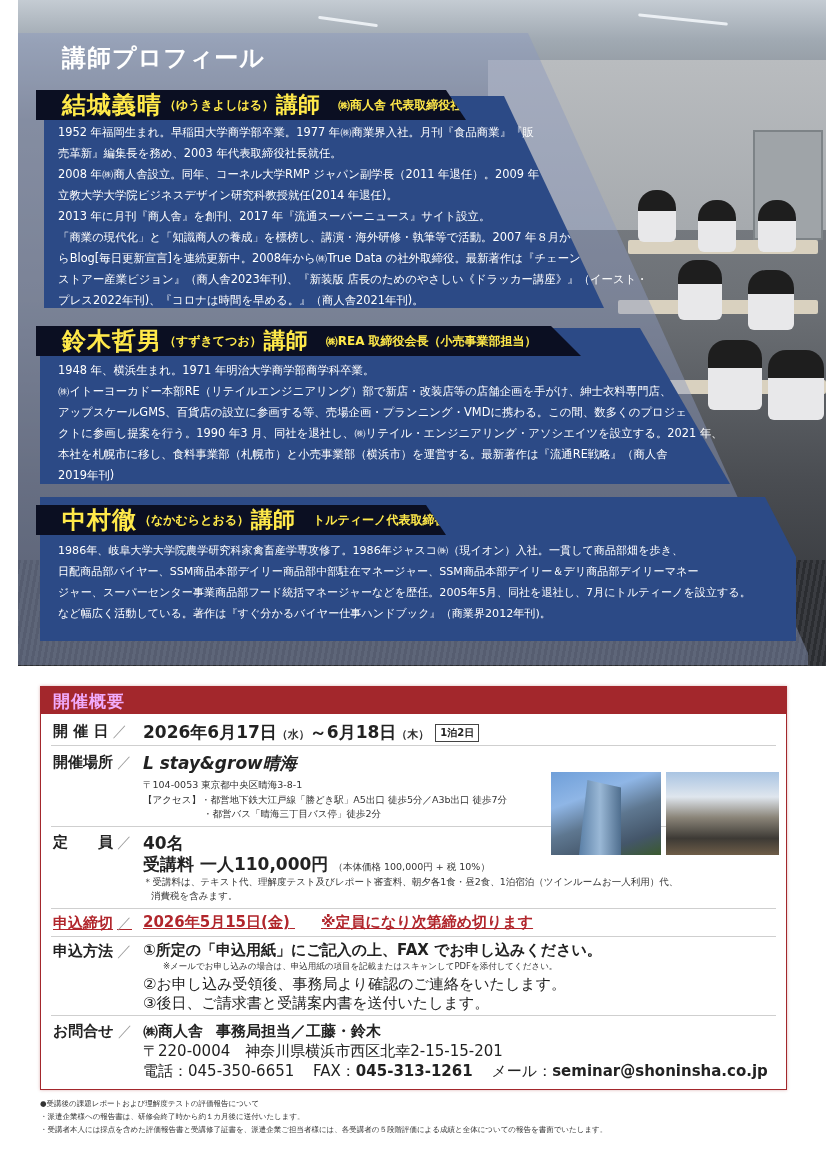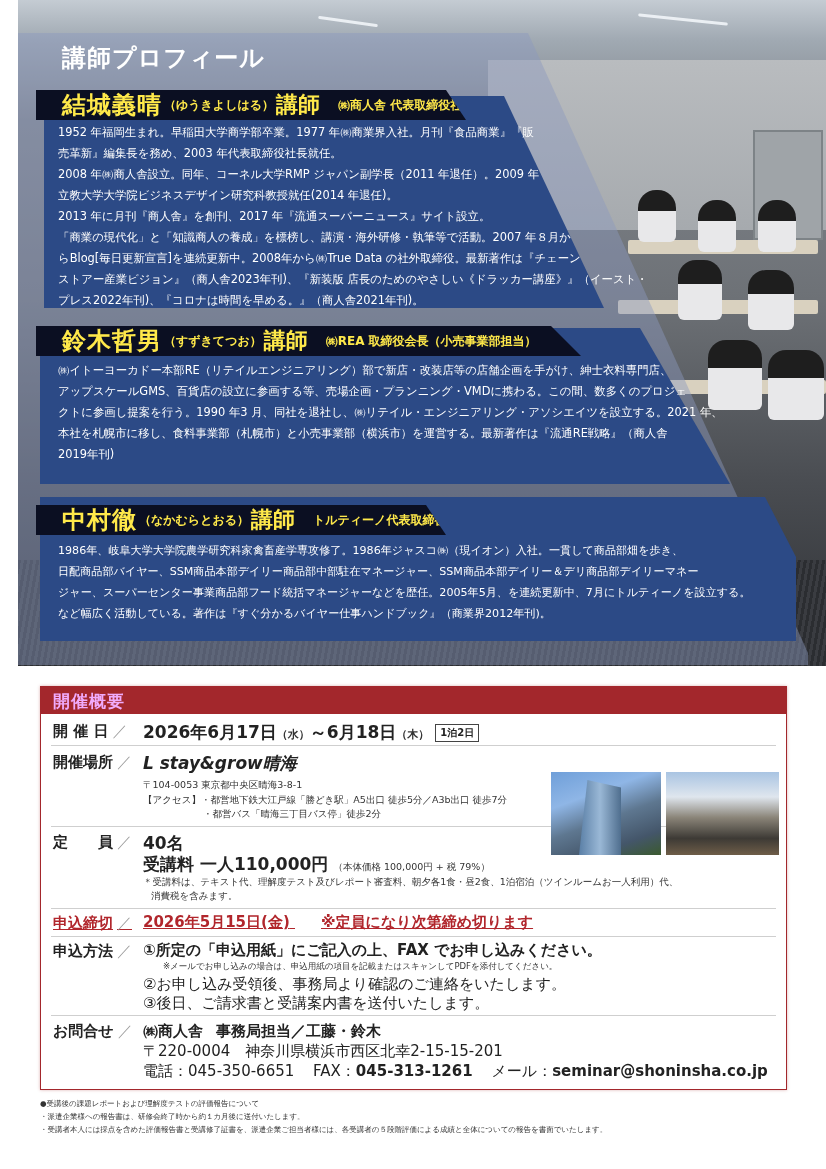--- a/index.html
+++ b/index.html
@@ -145,38 +145,39 @@
 </div>
 
 <div class="inst-block" style="left:40px;top:328px;width:690px;height:156px;clip-path:polygon(0 0,600px 0,690px 156px,0 156px);"></div>
 <div class="inst-header" style="left:36px;top:326px;width:545px;clip-path:polygon(0 0,515px 0,545px 30px,0 30px);">
   <span class="inst-name">鈴木哲男</span>
   <span class="inst-kana">（すずきてつお）</span>
   <span class="inst-role">講師</span>
   <span class="inst-org">㈱REA 取締役会長（小売事業部担当）</span>
 </div>
 <div class="inst-body" style="left:58px;top:360px;">
+  <p>1948 年、横浜生まれ。1971 年明治大学商学部商学科卒業。</p>
   <p>㈱イトーヨーカドー本部RE（リテイルエンジニアリング）部で新店・改装店等の店舗企画を手がけ、紳士衣料専門店、</p>
   <p>アップスケールGMS、百貨店の設立に参画する等、売場企画・プランニング・VMDに携わる。この間、数多くのプロジェ</p>
   <p>クトに参画し提案を行う。1990 年3 月、同社を退社し、㈱リテイル・エンジニアリング・アソシエイツを設立する。2021 年、</p>
   <p>本社を札幌市に移し、食料事業部（札幌市）と小売事業部（横浜市）を運営する。最新著作は『流通RE戦略』（商人舎</p>
   <p>2019年刊)</p>
 </div>
 
 <div class="inst-block" style="left:40px;top:497px;width:756px;height:144px;clip-path:polygon(0 0,725px 0,756px 60px,756px 144px,0 144px);"></div>
 <div class="inst-header" style="left:36px;top:505px;width:410px;clip-path:polygon(0 0,390px 0,410px 30px,0 30px);">
   <span class="inst-name">中村徹</span>
   <span class="inst-kana">（なかむらとおる）</span>
   <span class="inst-role">講師</span>
   <span class="inst-org">トルティーノ代表取締役</span>
 </div>
 <div class="inst-body" style="left:58px;top:540px;font-size:11.1px;">
   <p>1986年、岐阜大学大学院農学研究科家禽畜産学専攻修了。1986年ジャスコ㈱（現イオン）入社。一貫して商品部畑を歩き、</p>
   <p>日配商品部バイヤー、SSM商品本部デイリー商品部中部駐在マネージャー、SSM商品本部デイリー＆デリ商品部デイリーマネー</p>
-  <p>ジャー、スーパーセンター事業商品部フード統括マネージャーなどを歴任。2005年5月、を連続更新中、7月にトルティーノを設立する。</p>
+  <p>ジャー、スーパーセンター事業商品部フード統括マネージャーなどを歴任。2005年5月、同社を退社し、7月にトルティーノを設立する。</p>
   <p>など幅広く活動している。著作は『すぐ分かるバイヤー仕事ハンドブック』（商業界2012年刊)。</p>
 </div>
 
 <div class="details">
   <div class="details-head">開催概要</div>
 
   <div class="row sep" style="top:29px;height:30px;">
     <span class="lbl" style="top:6px;">
       <span>開 催 日</span><span class="slash">／</span>
     </span>
@@ -198,21 +199,21 @@
   <div class="venue-photo1"></div>
   <div class="venue-photo2"></div>
 
   <div class="row sep" style="top:140px;height:82px;">
     <span class="lbl" style="top:6px;">
       <span>定　　員</span><span class="slash">／</span>
     </span>
     <span class="val big" style="top:5px;">40名</span>
     <span class="val" style="top:26px;">
       <span class="big">受講料 一人110,000円</span>
-      <span class="sm">（本体価格 100,000円 + 税 79%）</span>
+      <span class="sm">（本体価格 100,000円 + 税 10%）</span>
     </span>
     <span class="val sm" style="top:49px;">＊受講料は、テキスト代、理解度テスト及びレポート審査料、朝夕各1食・昼2食、1泊宿泊（ツインルームお一人利用）代、</span>
     <span class="val sm" style="top:63px;left:100px;">消費税を含みます。</span>
   </div>
 
   <div class="row sep" style="top:222px;height:28px;">
     <span class="lbl red" style="top:5px;">
       <span>申込締切</span><span class="slash">／</span>
     </span>
     <span class="val big red" style="top:4px;font-size:15px;">

